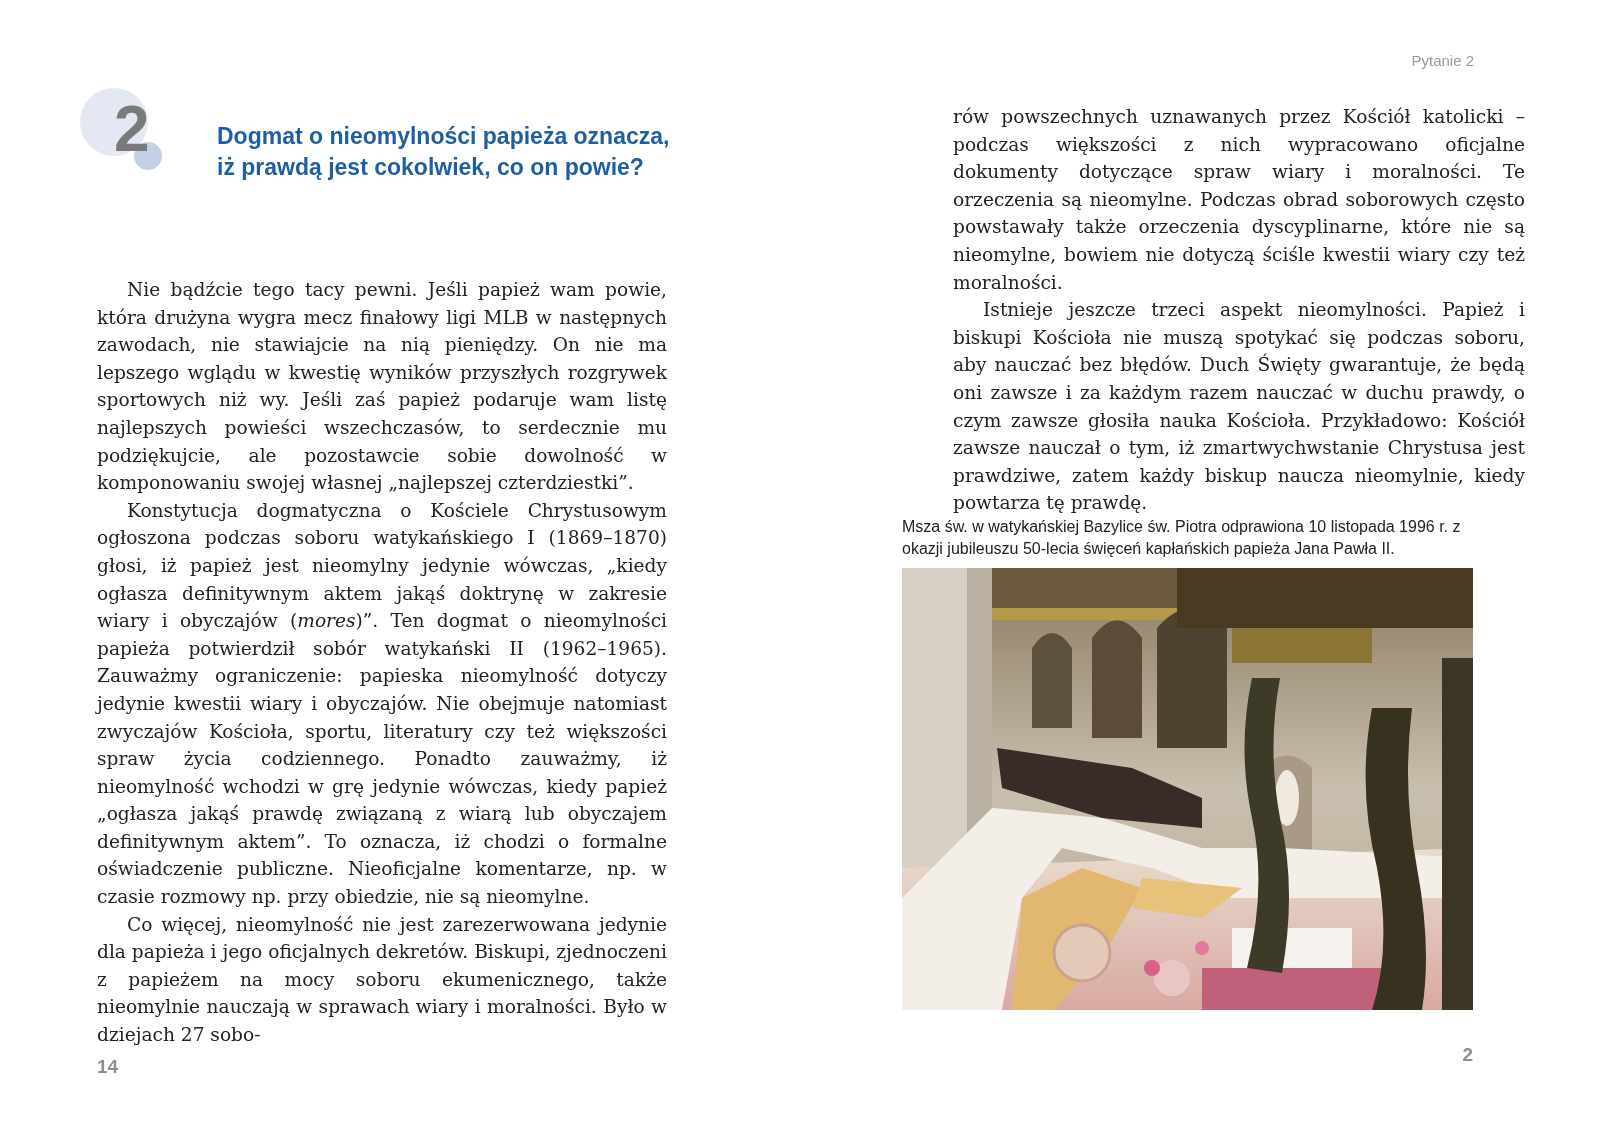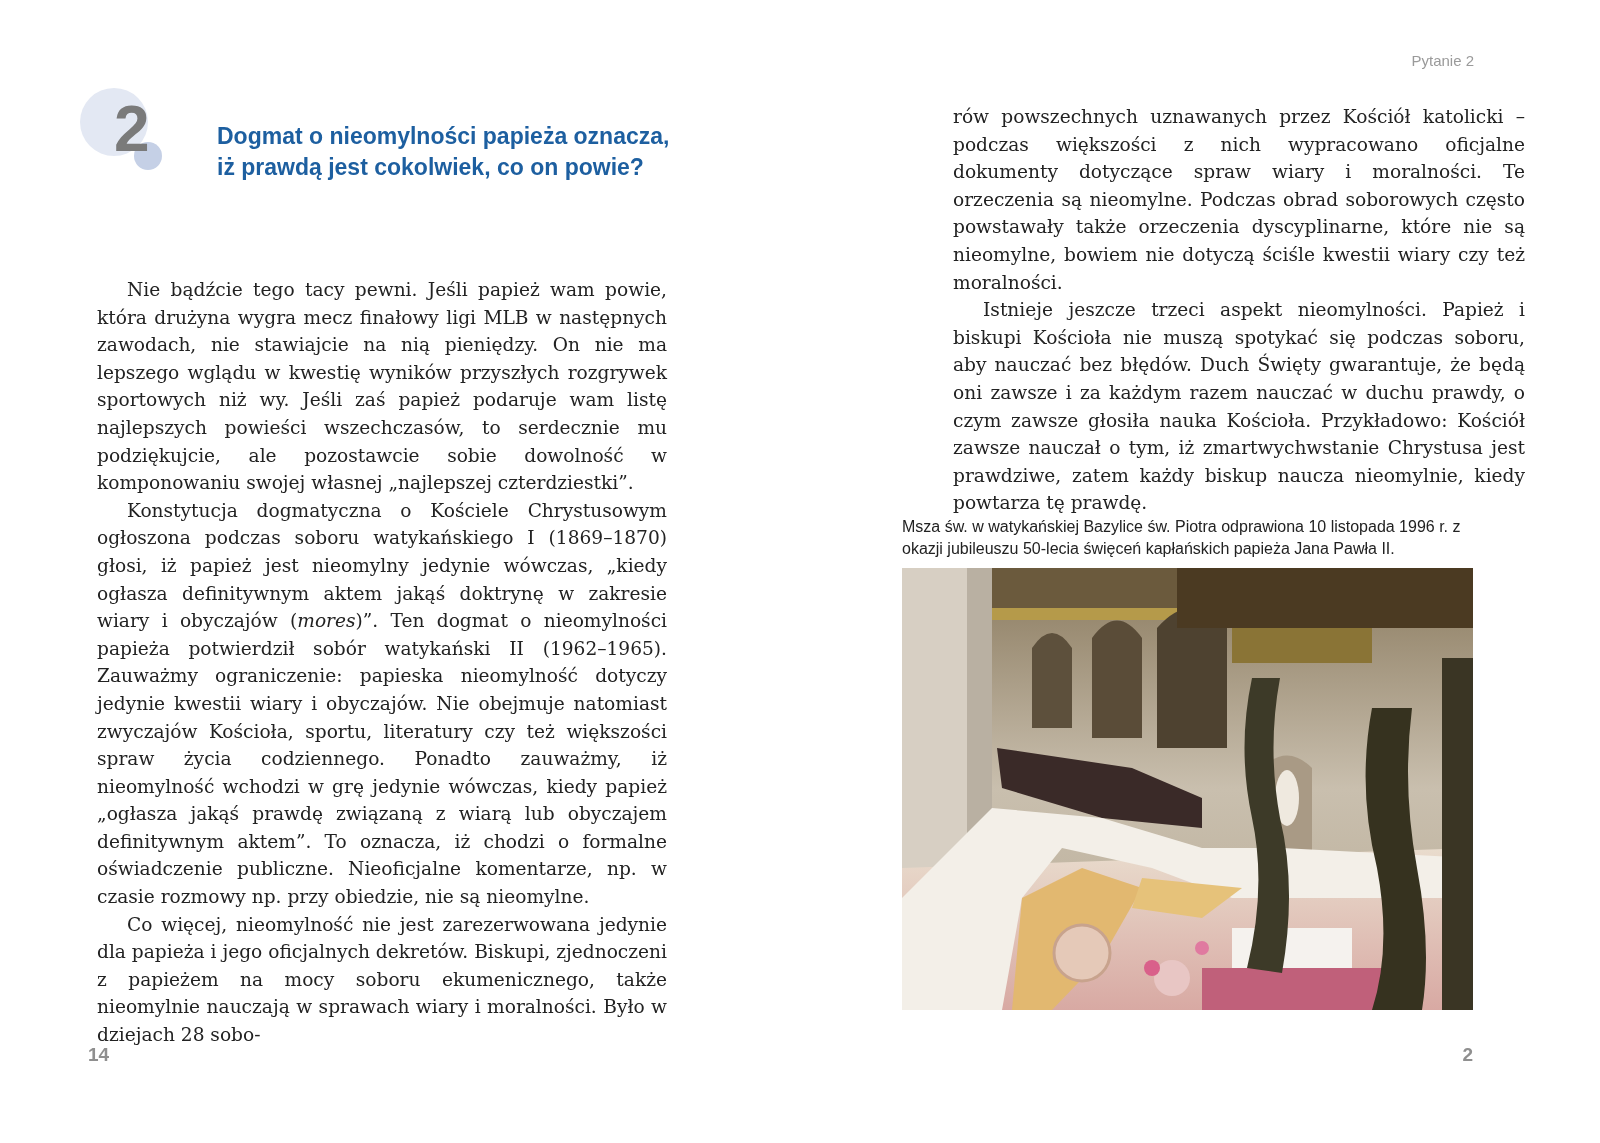--- a/index.html
+++ b/index.html
@@ -25,41 +25,41 @@
   .right-text { left: 105px; top: 103px; width: 572px; margin-left: 48px; }
 
   .running-head { position: absolute; right: 126px; top: 52px; font-family: "Liberation Sans", sans-serif; font-size: 15px; color: #9a9a9a; padding-left: 16px; }
 
   .caption { position: absolute; left: 102px; top: 516px; width: 572px; font-family: "Liberation Sans", sans-serif; font-size: 16px; line-height: 22px; color: #222; }
 
   .photo { position: absolute; left: 102px; top: 568px; width: 571px; height: 442px; overflow: hidden; background: #cfc6b8; }
   .photo svg { display: block; width: 100%; height: 100%; }
 
   .folio { position: absolute; top: 1044px; font-family: "Liberation Sans", sans-serif; font-weight: bold; font-size: 19px; color: #8f8f8f; }
-  .folio-left { left: 88px; }
+  .folio-left { left: 97px; margin-top: 12px; }
   .folio-right { right: 127px; }
 </style>
 </head>
 <body>
 
 <div class="page page-left">
   <div class="badge">
     <div class="c1"></div>
     <div class="c2"></div>
     <div class="num">2</div>
   </div>
   <h1 class="q-title">
     <span>Dogmat o nieomylności papieża oznacza,</span><br>
     <span>iż prawdą jest cokolwiek, co on powie?</span>
   </h1>
 
   <div class="body-text left-text">
     <p>Nie bądźcie tego tacy pewni. Jeśli papież wam powie, która drużyna wygra mecz finałowy ligi MLB w następnych zawodach, nie stawiajcie na nią pieniędzy. On nie ma lepszego wglądu w kwestię wyników przyszłych rozgrywek sportowych niż wy. Jeśli zaś papież podaruje wam listę najlepszych powieści wszechczasów, to serdecznie mu podziękujcie, ale pozostawcie sobie dowolność w komponowaniu swojej własnej „najlepszej czterdziestki”.</p>
     <p><span>Konstytucja dogmatyczna o Kościele Chrystusowym ogłoszona podczas soboru watykańskiego I (1869–1870) głosi, iż papież jest nieomylny jedynie wówczas, „kiedy ogłasza definitywnym aktem jakąś doktrynę w zakresie wiary i obyczajów (</span><em>mores</em><span>)”. Ten dogmat o nieomylności papieża potwierdził sobór watykański II (1962–1965). Zauważmy ograniczenie: papieska nieomylność dotyczy jedynie kwestii wiary i obyczajów. Nie obejmuje natomiast zwyczajów Kościoła, sportu, literatury czy też większości spraw życia codziennego. Ponadto zauważmy, iż nieomylność wchodzi w grę jedynie wówczas, kiedy papież „ogłasza jakąś prawdę związaną z wiarą lub obyczajem definitywnym aktem”. To oznacza, iż chodzi o formalne oświadczenie publiczne. Nieoficjalne komentarze, np. w czasie rozmowy np. przy obiedzie, nie są nieomylne.</span></p>
-    <p>Co więcej, nieomylność nie jest zarezerwowana jedynie dla papieża i jego oficjalnych dekretów. Biskupi, zjednoczeni z papieżem na mocy soboru ekumenicznego, także nieomylnie nauczają w sprawach wiary i moralności. Było w dziejach 28 sobo-</p>
+    <p>Co więcej, nieomylność nie jest zarezerwowana jedynie dla papieża i jego oficjalnych dekretów. Biskupi, zjednoczeni z papieżem na mocy soboru ekumenicznego, także nieomylnie nauczają w sprawach wiary i moralności. Było w dziejach 27 sobo-</p>
   </div>
 
   <div class="folio folio-left">14</div>
 </div>
 
 <div class="page page-right">
   <div class="running-head">Pytanie 2</div>
 
   <div class="body-text right-text">
     <p class="noindent">rów powszechnych uznawanych przez Kościół katolicki – podczas większości z nich wypracowano oficjalne dokumenty dotyczące spraw wiary i moralności. Te orzeczenia są nieomylne. Podczas obrad soborowych często powstawały także orzeczenia dyscyplinarne, które nie są nieomylne, bowiem nie dotyczą ściśle kwestii wiary czy też moralności.</p>

